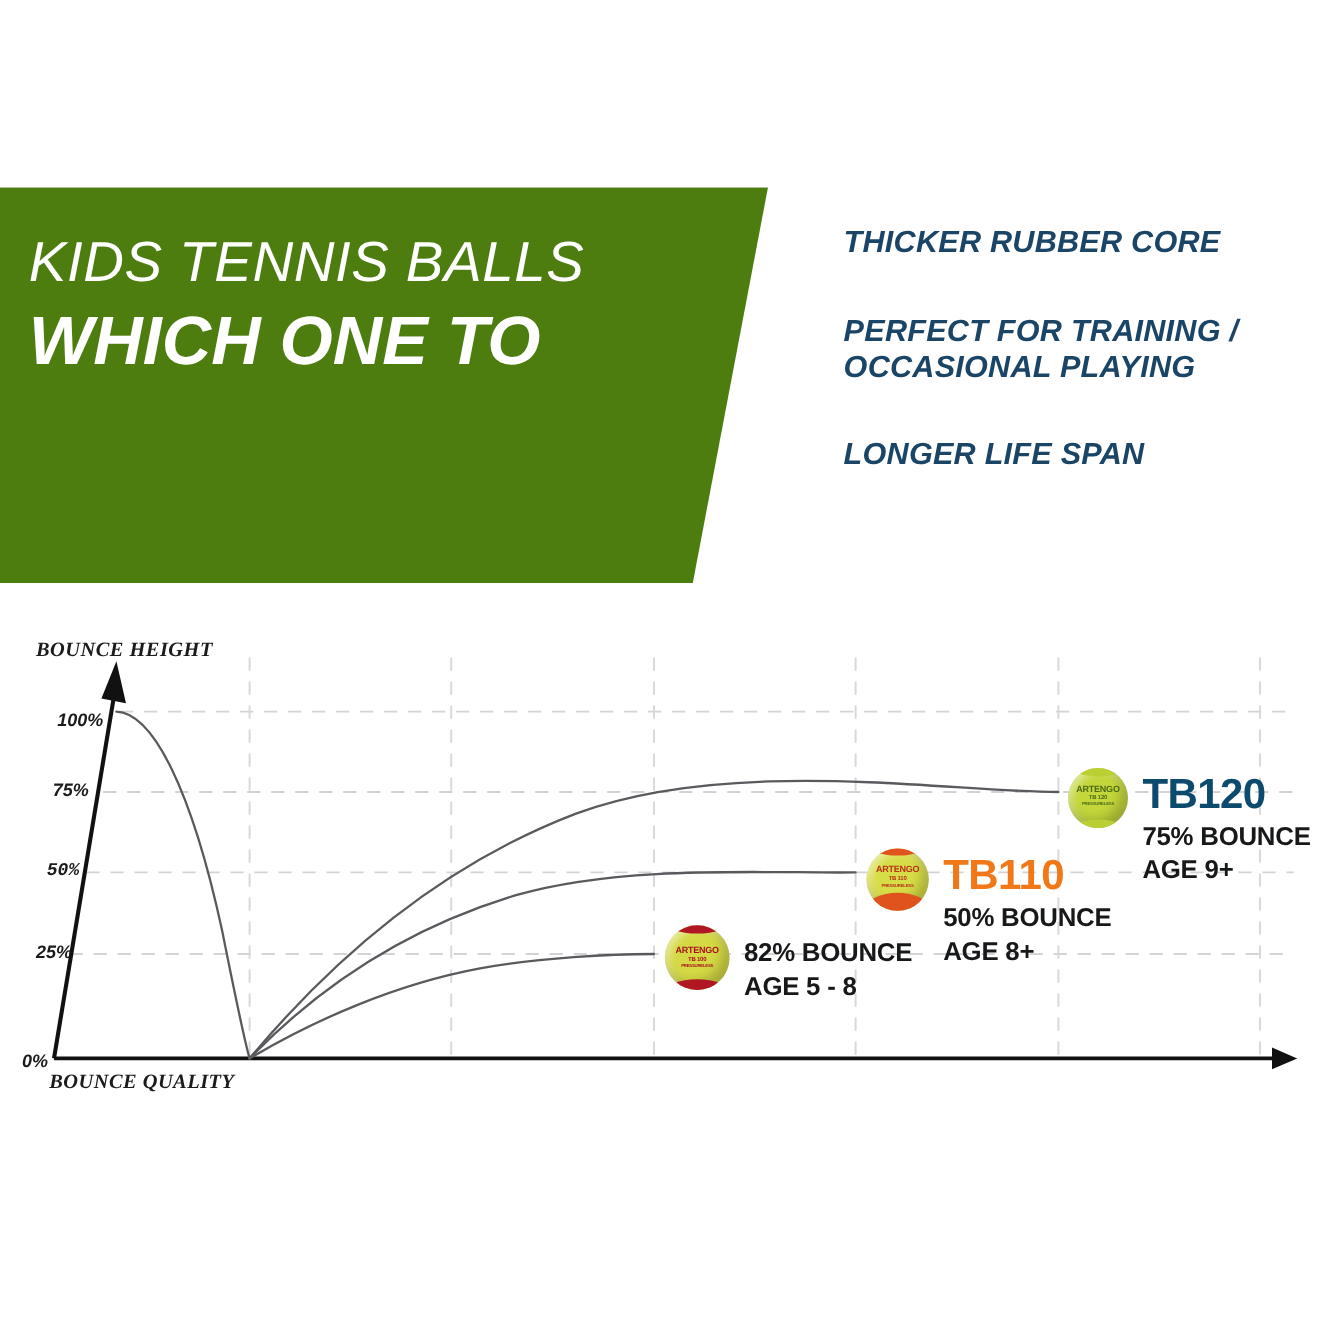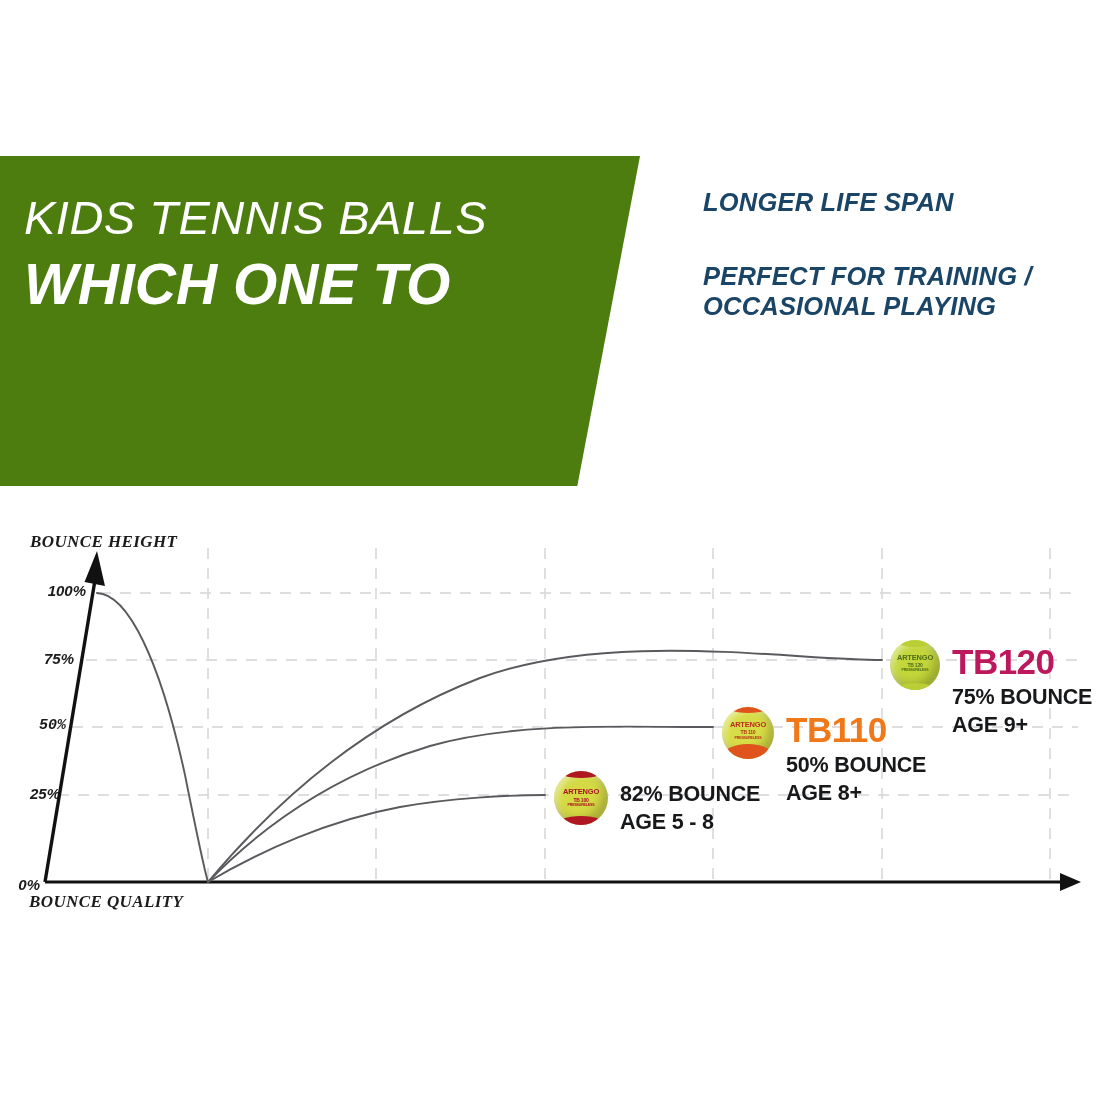--- a/index.html
+++ b/index.html
@@ -39,21 +39,21 @@
 
   
   #chart { position: absolute; left: 0; top: 520px; width: 1100px; height: 420px; }
   #chart-svg { position: absolute; left: 0; top: 0; }
 
   .axis-title {
     position: absolute; font-size: 17px; font-style: italic; font-weight: 700;
     color: #1b1b1b; letter-spacing: 0.4px; white-space: nowrap; font-family: Liberation Serif, serif;
   }
   #y-axis-title { left: 30px; top: 12px; }
-  #x-axis-title { left: 29px; top: 372px; }
+  #x-axis-title { left: 41px; top: 372px; }
 
   .y-tick-label {
     position: absolute; font-size: 15px; font-style: italic; font-weight: 700;
     color: #1b1b1b; text-align: right; white-space: nowrap;
   }
 
   
   .ball {
     position: absolute; border-radius: 50%;
     box-shadow: inset -5px -6px 10px rgba(0,0,0,0.22), inset 3px 3px 7px rgba(255,255,255,0.5);
@@ -83,35 +83,36 @@
 <body>
 
 <div id="page">
 
   <div id="title-block">
     <div id="title-kicker">KIDS TENNIS BALLS</div>
     <div class="title-main-line" id="title-main-1">WHICH ONE TO</div>
   </div>
 
   <div id="features">
-    <div class="feature-item">LONGER LIFE SPAN</div>
+    <div class="feature-item">THICKER RUBBER CORE</div>
     <div class="feature-item">PERFECT FOR TRAINING /
 OCCASIONAL PLAYING</div>
+    <div class="feature-item">LONGER LIFE SPAN</div>
   </div>
 
   <div id="chart">
 
     <div class="axis-title" id="y-axis-title">BOUNCE HEIGHT</div>
     <div class="axis-title" id="x-axis-title">BOUNCE QUALITY</div>
 
     <div class="y-tick-label" style="left:4px;  top:356px; width:36px;">0%</div>
     <div class="y-tick-label" style="left:18px; top:265px; width:42px;">25%</div>
     <div class="y-tick-label" style="left:24px; top:197px; width:42px;font-family:Liberation Mono, monospace;">50%</div>
     <div class="y-tick-label" style="left:32px; top:130px; width:42px;">75%</div>
-    <div class="y-tick-label" style="left:34px; top:62px;  width:52px;">100%</div>
+    <div class="y-tick-label" style="left:34px; top:72px;  width:52px;">100%</div>
 
     <svg id="chart-svg" width="1100" height="420" viewBox="0 0 1100 420">
 
       <g stroke="#d3d3d6" stroke-width="1.6" stroke-dasharray="11 9">
         <line x1="100" y1="73" x2="1078" y2="73"></line>
         <line x1="86" y1="140" x2="1078" y2="140"></line>
         <line x1="72" y1="207" x2="1078" y2="207"></line>
         <line x1="58" y1="275" x2="1078" y2="275"></line>
       </g>
 
@@ -169,19 +170,19 @@
     </div>
 
     <div class="ball" style="left:890px; top:120px; width:50px; height:50px; background:#c3d63a;">
       <div class="ball-cap" style="top:-15px; height:22px; background:#b9cf34; border-radius:50%;"></div>
       <div class="ball-cap" style="bottom:-15px; height:22px; background:#b9cf34; border-radius:50%;"></div>
       <div class="ball-text ball-brand" style="top:14px; color:#4d6b18;">ARTENGO</div>
       <div class="ball-text ball-model" style="top:22.5px; color:#4d6b18;">TB 120</div>
       <div class="ball-text ball-sub" style="top:29px; color:#4d6b18;">PRESSURELESS</div>
     </div>
     <div class="product-label" style="left:952px; top:124px;">
-      <div class="product-name" style="color:#be185d;">TB120</div>
+      <div class="product-name" style="color:#0c4a6e;">TB120</div>
       <div class="product-line product-bounce">75% BOUNCE</div>
       <div class="product-line">AGE 9+</div>
     </div>
 
   </div>
 </div>
 
 </body></html>

